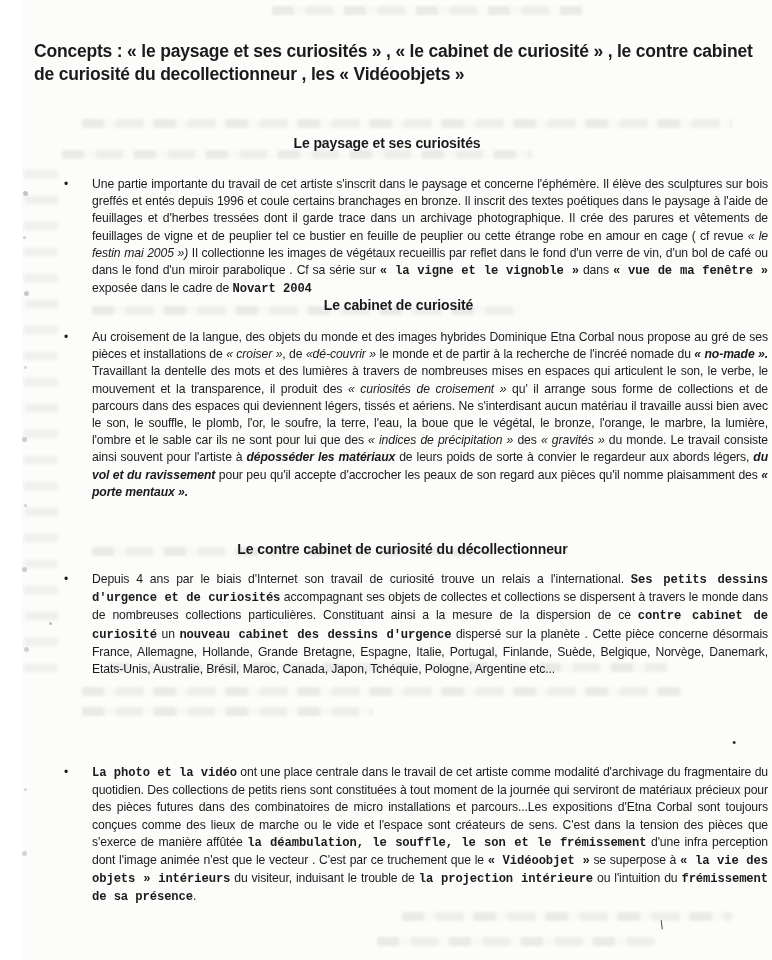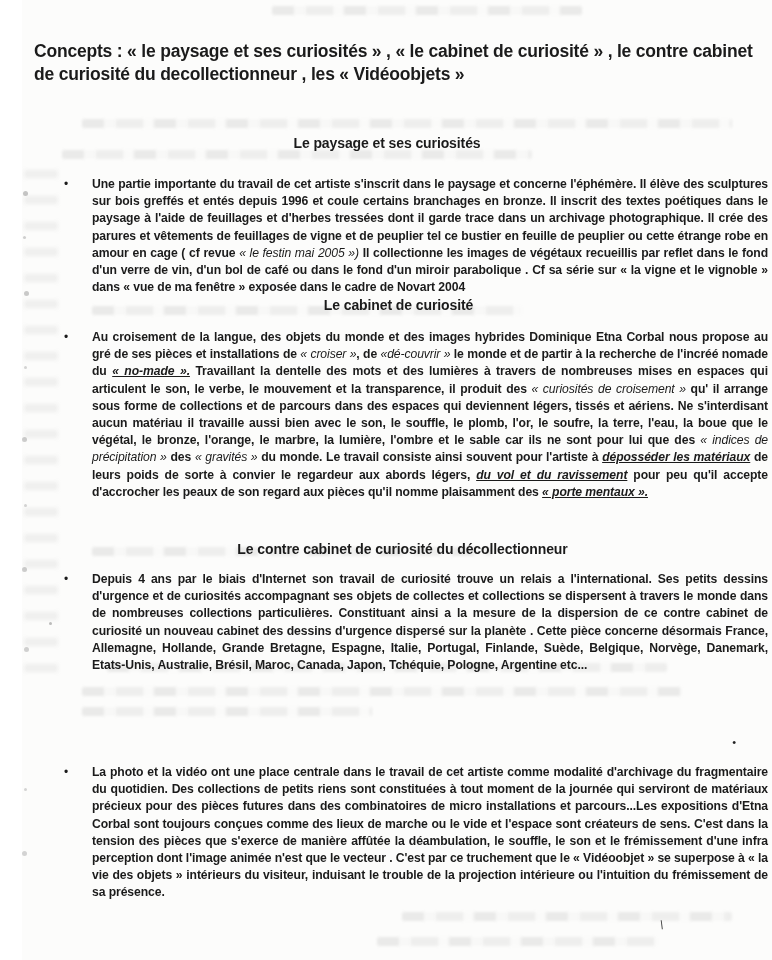--- a/index.html
+++ b/index.html
@@ -34,24 +34,24 @@
     text-align: justify;
   }
   .para-0 { top: 176px; }
   .para-1 { top: 329px; }
   .para-2 { top: 571px; }
   .para-3 { top: 764px; }
   .bullet {
     position: absolute; left: -28px; top: 1px;
     font-size: 12px; line-height: 15px;
   }
-  .run-normal { font-weight: 700; font-style: normal; }
-  .run-bold { font-weight: 700; }
+  .run-normal { font-weight: 400; font-style: normal; }
+  .run-bold { font-weight: 700; font-family: Liberation Mono, monospace; }
   .run-italic { font-style: italic; }
-  .run-bolditalic { font-weight: 700; font-style: italic; text-decoration: underline; }
+  .run-bolditalic { font-weight: 700; font-style: italic; }
   .trailing-bullet {
     position: absolute; top: 736px; right: 58px;
     font-size: 11px; color: #222;
   }
   .stray-mark {
     position: absolute; top: 918px; left: 638px;
     font-size: 12px; color: #444; transform: rotate(8deg);
   }
   
   .bleed {

